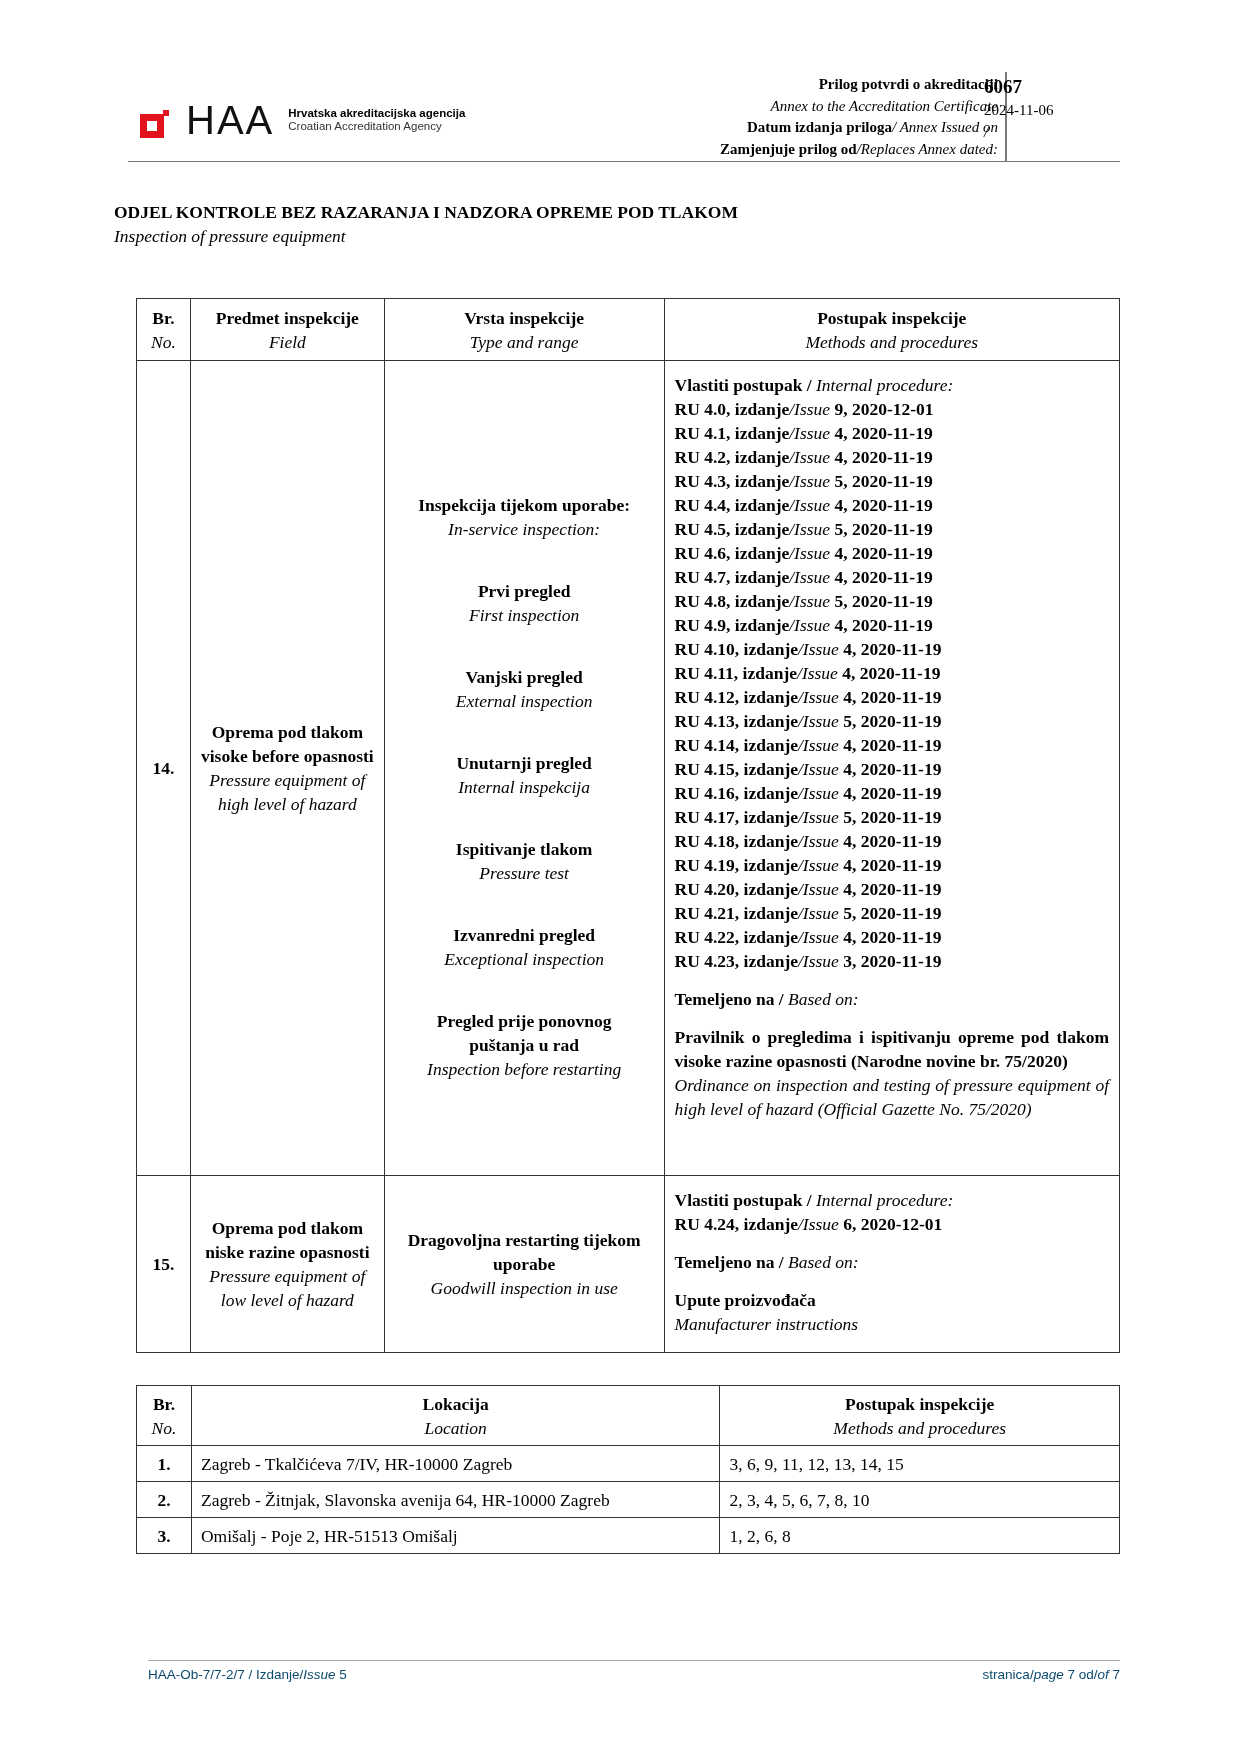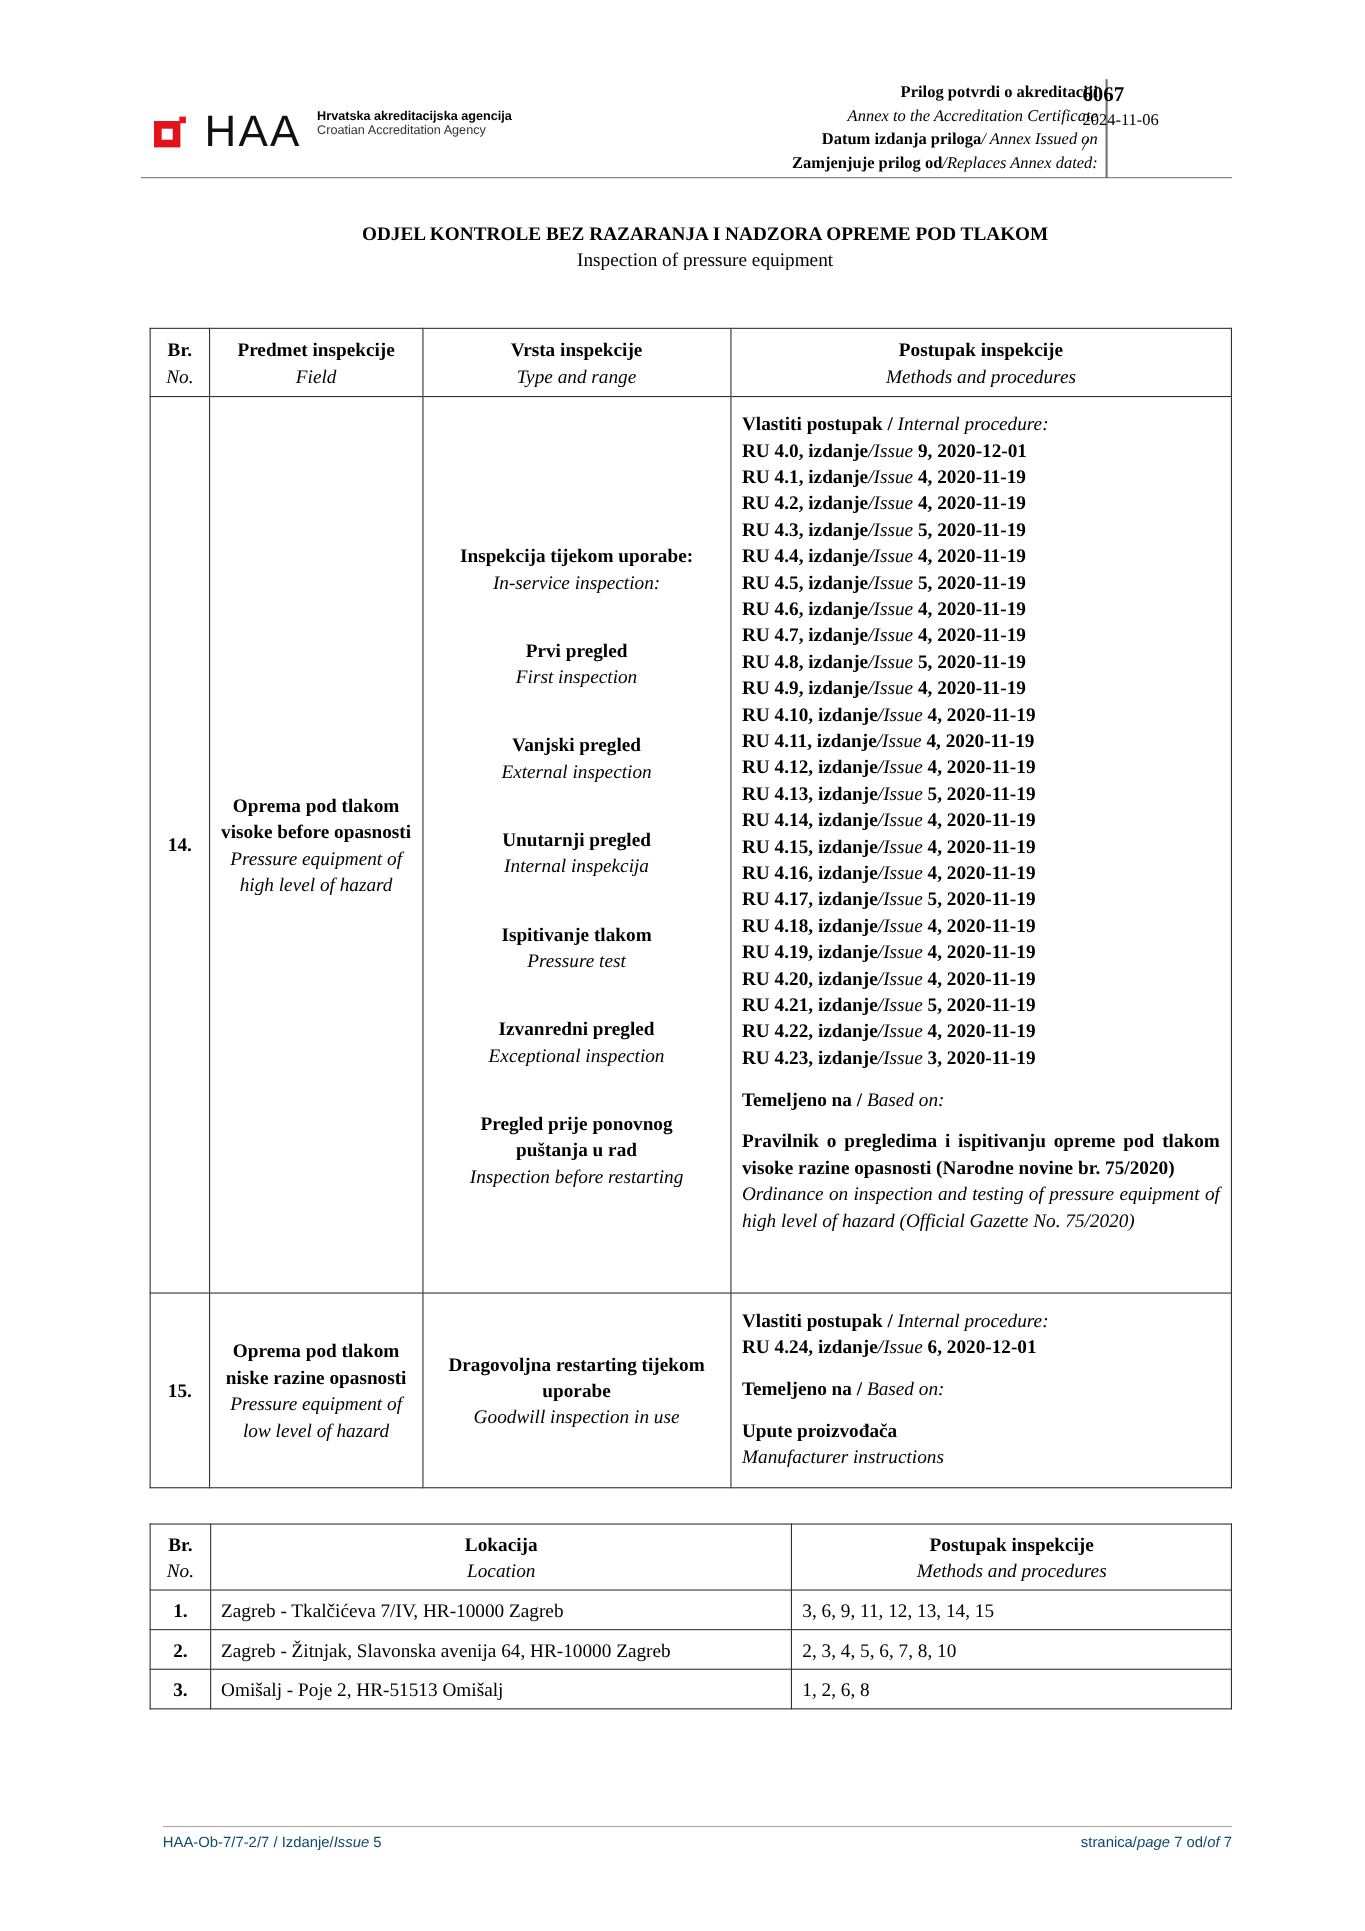--- a/index.html
+++ b/index.html
@@ -1,39 +1,39 @@
 <!DOCTYPE html>
 <html><head>
 <meta charset="utf-8">
 <style>
   * { box-sizing: border-box; margin: 0; padding: 0; }
   html, body { width: 1241px; height: 1755px; background: #ffffff; }
   body { position: relative; font-family: "Liberation Serif", "DejaVu Serif", serif; color: #000; }
 
   .header { position: absolute; left: 128px; top: 68px; width: 992px; height: 94px; border-bottom: 1.5px solid #777; }
-  .logo { position: absolute; left: 0; top: 32px; height: 40px; display: flex; align-items: flex-start; padding-left: 12px; }
+  .logo { position: absolute; left: 0; top: 32px; height: 40px; display: flex; align-items: center; padding-left: 12px; }
   .logo-mark { position: relative; width: 26px; height: 26px; margin-top: 6px; }
   .logo-mark .sq { position: absolute; left: 0; top: 4px; width: 24px; height: 24px; border: 7px solid #e1141d; background: #fff; }
   .logo-mark .dot { position: absolute; left: 23px; top: 0; width: 6px; height: 6px; background: #e1141d; }
   .logo-text { font-family: "Liberation Sans", "DejaVu Sans", sans-serif; font-weight: 300; font-size: 40px; letter-spacing: 2px; margin-left: 20px; line-height: 40px; color: #111; }
   .logo-sub { font-family: "Liberation Sans", "DejaVu Sans", sans-serif; margin-left: 14px; line-height: 13px; font-size: 11.5px; }
   .logo-sub .b { font-weight: bold; }
   .logo-sub .n { color: #333; }
 
   .annex { position: absolute; right: 122px; top: 6px; text-align: right; font-size: 15px; line-height: 21.5px; }
   .annex .b { font-weight: bold; }
   .annex .i { font-style: italic; }
   .annex-sep { position: absolute; left: 877px; top: 4px; width: 1.5px; height: 90px; background: #777; }
   .annex-vals { position: absolute; left: 856px; width: 112px; top: 6px; text-align: left; font-size: 15px; line-height: 21.5px; }
   .annex-vals .num { font-weight: bold; font-size: 19px; line-height: 26px; }
 
-  .title { position: absolute; left: 145px; width: 992px; top: 200px; text-align: center; }
+  .title { position: absolute; left: 114px; width: 992px; top: 200px; }
   .title .t1 { font-weight: bold; font-size: 17.5px; line-height: 24px; }
   .title .t2 { font-weight: bold; font-size: 17.5px; line-height: 24px; }
-  .title .t3 { font-size: 17.5px; line-height: 24px; }
+  .title .t3 { font-style: italic; font-size: 17.5px; line-height: 24px; }
 
   table { border-collapse: collapse; position: absolute; font-size: 17.5px; line-height: 24px; }
   td, th { border: 1.3px solid #333; vertical-align: middle; font-weight: normal; }
   .b { font-weight: bold; }
   .i { font-style: italic; }
 
   #main { left: 136px; top: 298px; width: 984px; }
   #main th { height: 62px; text-align: center; padding: 4px 4px; }
   #main td.no { text-align: center; font-weight: bold; }
   #main td.field { text-align: center; padding: 0 6px; }

